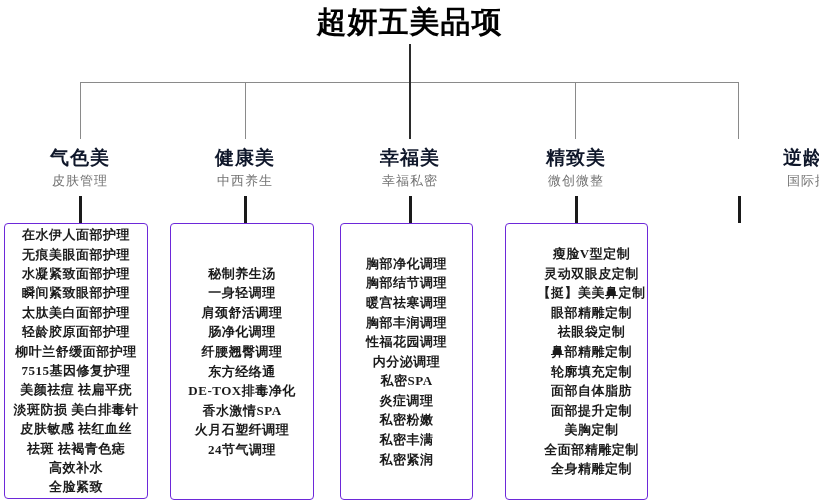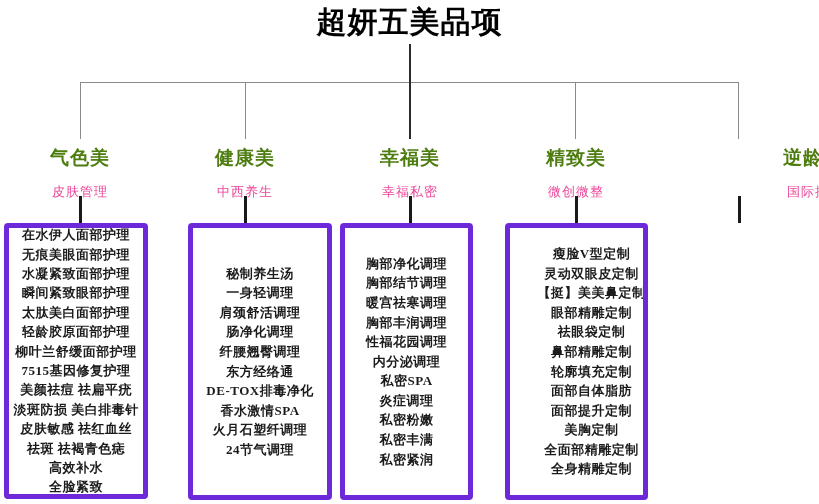--- a/index.html
+++ b/index.html
@@ -43,35 +43,35 @@
   .cat-head{
     position:absolute;
     top:146px;
     width:160px;
     text-align:center;
   }
   .cat-title{
     font-size:19px;
     font-weight:bold;
     line-height:24px;
-    color:#4d7c0f;
+    color:#0f172a;
     letter-spacing:1px;
   }
   .cat-sub{
     font-size:13px;
     line-height:20px;
-    color:#ec4899;
+    color:#737373;
     letter-spacing:1px;
-    margin-top:12px;
+    margin-top:1px;
   }
 
   
   .box{
     position:absolute;
-    border:5px solid #6d28d9;
+    border:1px solid #6d28d9;
     border-radius:4px;
     background:#ffffff;
     box-sizing:border-box;
     display:flex;
     flex-direction:column;
     justify-content:center;
     align-items:center;
     padding:4px 2px;
     overflow:hidden;
   }
@@ -121,21 +121,21 @@
     <div class="item">祛斑   祛褐青色痣</div>
     <div class="item">高效补水</div>
     <div class="item">全脸紧致</div>
   </div>
 
   <div class="cat-head" style="left:165px;">
     <div class="cat-title">健康美</div>
     <div class="cat-sub">中西养生</div>
   </div>
   <div class="stem" style="left:244px;"></div>
-  <div class="box" style="left:188px;top:223px;width:144px;height:277px;">
+  <div class="box" style="left:170px;top:223px;width:144px;height:277px;">
     <div class="item">秘制养生汤</div>
     <div class="item">一身轻调理</div>
     <div class="item">肩颈舒活调理</div>
     <div class="item">肠净化调理</div>
     <div class="item">纤腰翘臀调理</div>
     <div class="item">东方经络通</div>
     <div class="item">DE-TOX排毒净化</div>
     <div class="item">香水激情SPA</div>
     <div class="item">火月石塑纤调理</div>
     <div class="item">24节气调理</div>

